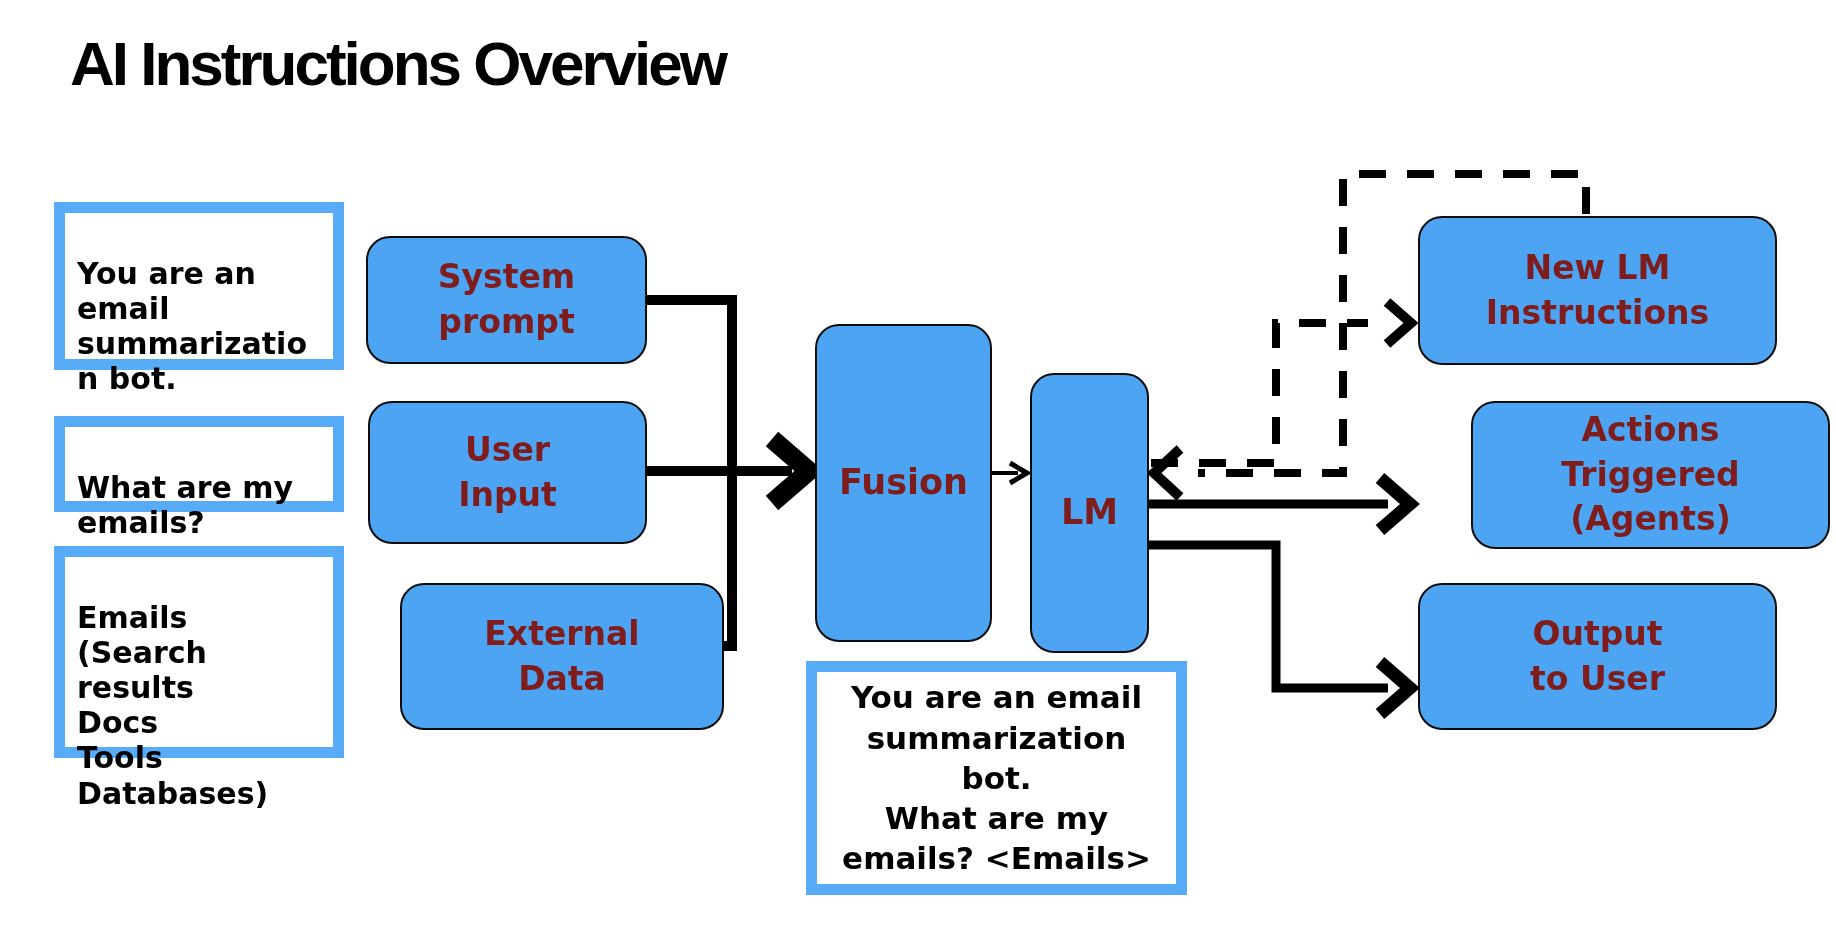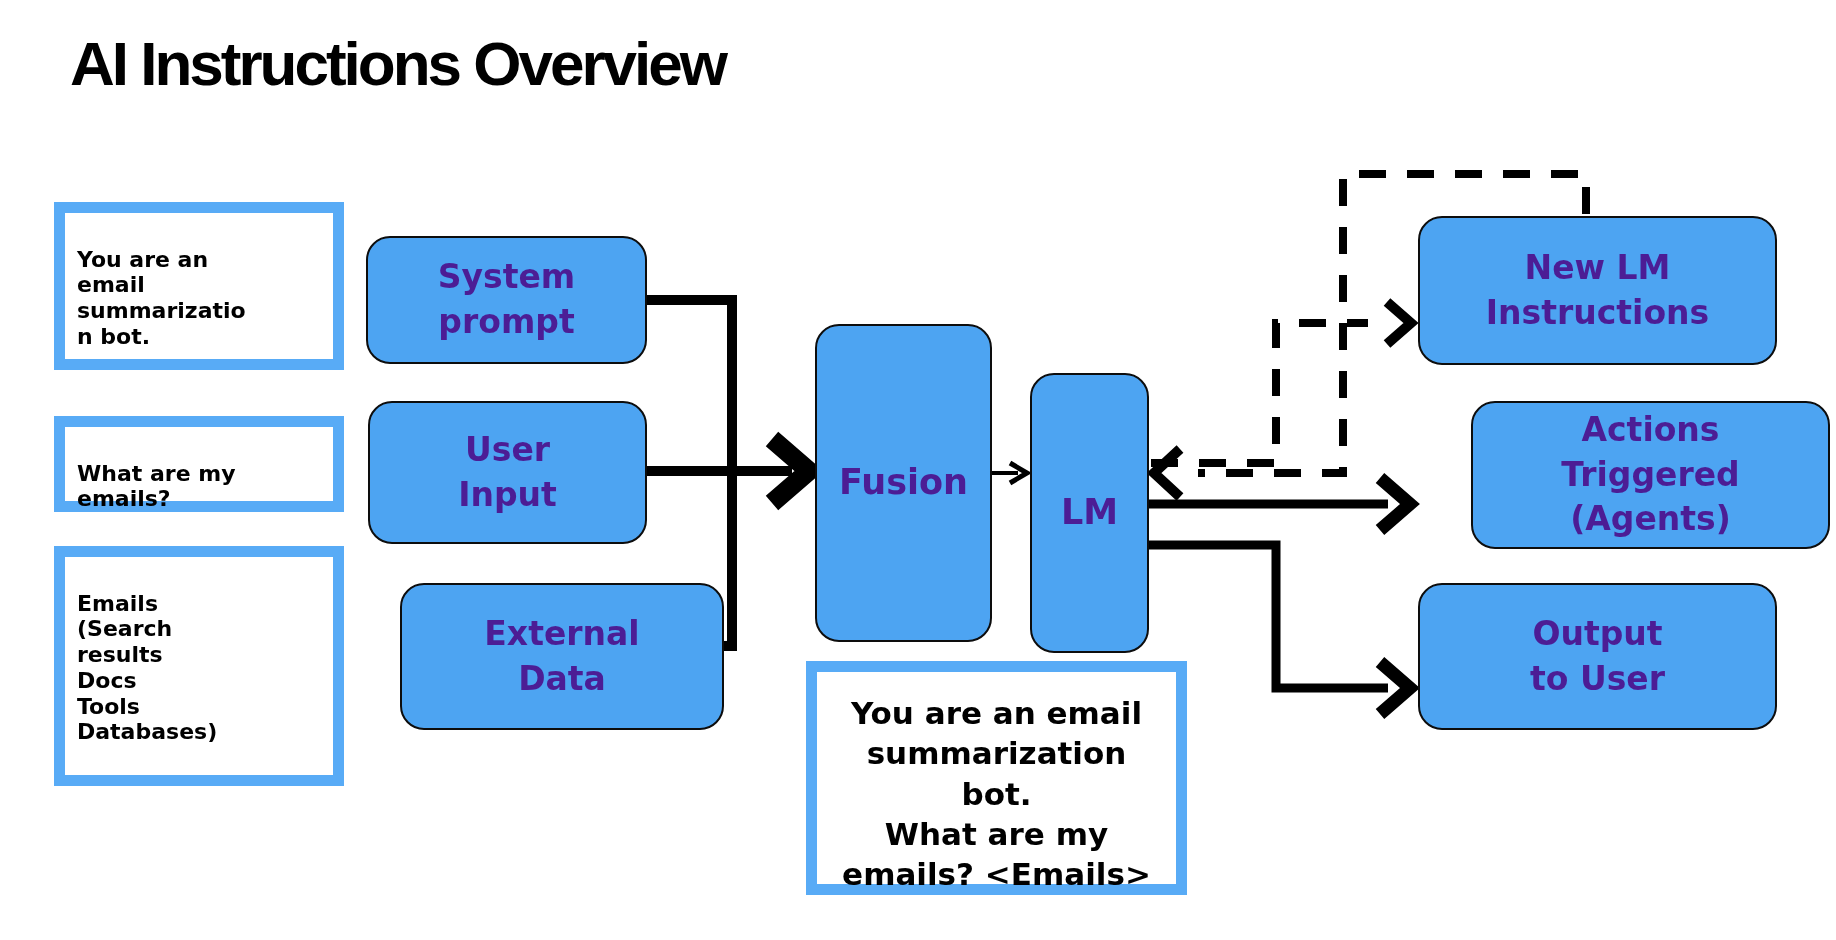--- a/index.html
+++ b/index.html
@@ -10,48 +10,48 @@
   #connector-layer { position:absolute; left:0; top:0; width:1836px; height:940px; }
   .title {
     position:absolute; left:70px; top:28px;
     font-family:"Liberation Sans", sans-serif; font-weight:bold;
     font-size:62px; letter-spacing:-3px; color:#000;
   }
   .node {
     position:absolute; box-sizing:border-box;
     background:#4da4f2; border:2.5px solid #0d0d0d; border-radius:24px;
     display:flex; align-items:center; justify-content:center;
-    text-align:center; color:#4c1d95; font-weight:bold;
+    text-align:center; color:#7f1d1d; font-weight:bold;
     white-space:pre-line; line-height:1.35; font-size:33px;
   }
   .callout {
     position:absolute; box-sizing:border-box;
     background:#ffffff; border:11px solid #58abf6;
     color:#000; font-weight:bold; white-space:pre-line;
-    font-size:22px; line-height:1.17; padding:8px 4px 9px 12px;
+    font-size:30px; line-height:1.17; padding:8px 4px 9px 12px;
   }
   .callout.centered {
-    text-align:center; display:flex; justify-content:center;
+    text-align:center; display:flex; align-items:center; justify-content:center;
     font-size:31px; line-height:1.3; padding:21px;
   }
   
   #n-system   { left:366px; top:236px; width:281px; height:128px; }
   #n-user     { left:368px; top:401px; width:279px; height:143px; }
   #n-external { left:368px; top:583px; width:324px; height:147px;margin-left:32px; }
   
   #n-fusion   { left:815px;  top:316px; width:177px; height:318px; font-size:35px;margin-top:8px; }
   #n-lm       { left:1030px; top:333px; width:119px; height:280px; font-size:35px;margin-top:40px; }
   
   #n-newlm    { left:1418px; top:216px; width:359px; height:149px; }
   #n-actions  { left:1471px; top:401px; width:359px; height:148px; }
   #n-output   { left:1418px; top:583px; width:359px; height:147px; }
   
   #c-system   { left:54px;  top:202px; width:290px; height:168px; }
   #c-user     { left:54px;  top:416px; width:290px; height:96px;  }
-  #c-external { left:54px;  top:546px; width:290px; height:240px; }
+  #c-external { left:54px;  top:546px; width:290px; height:212px; }
   #c-fused    { left:806px; top:661px; width:381px; height:234px; }
 </style>
 </head>
 <body>
 
 <div id="stage">
 
   <svg id="connector-layer" viewBox="0 0 1836 940" xmlns="http://www.w3.org/2000/svg">
 
     <path d="M647 300 H732 V646 H649" fill="none" stroke="#000" stroke-width="10"></path>

